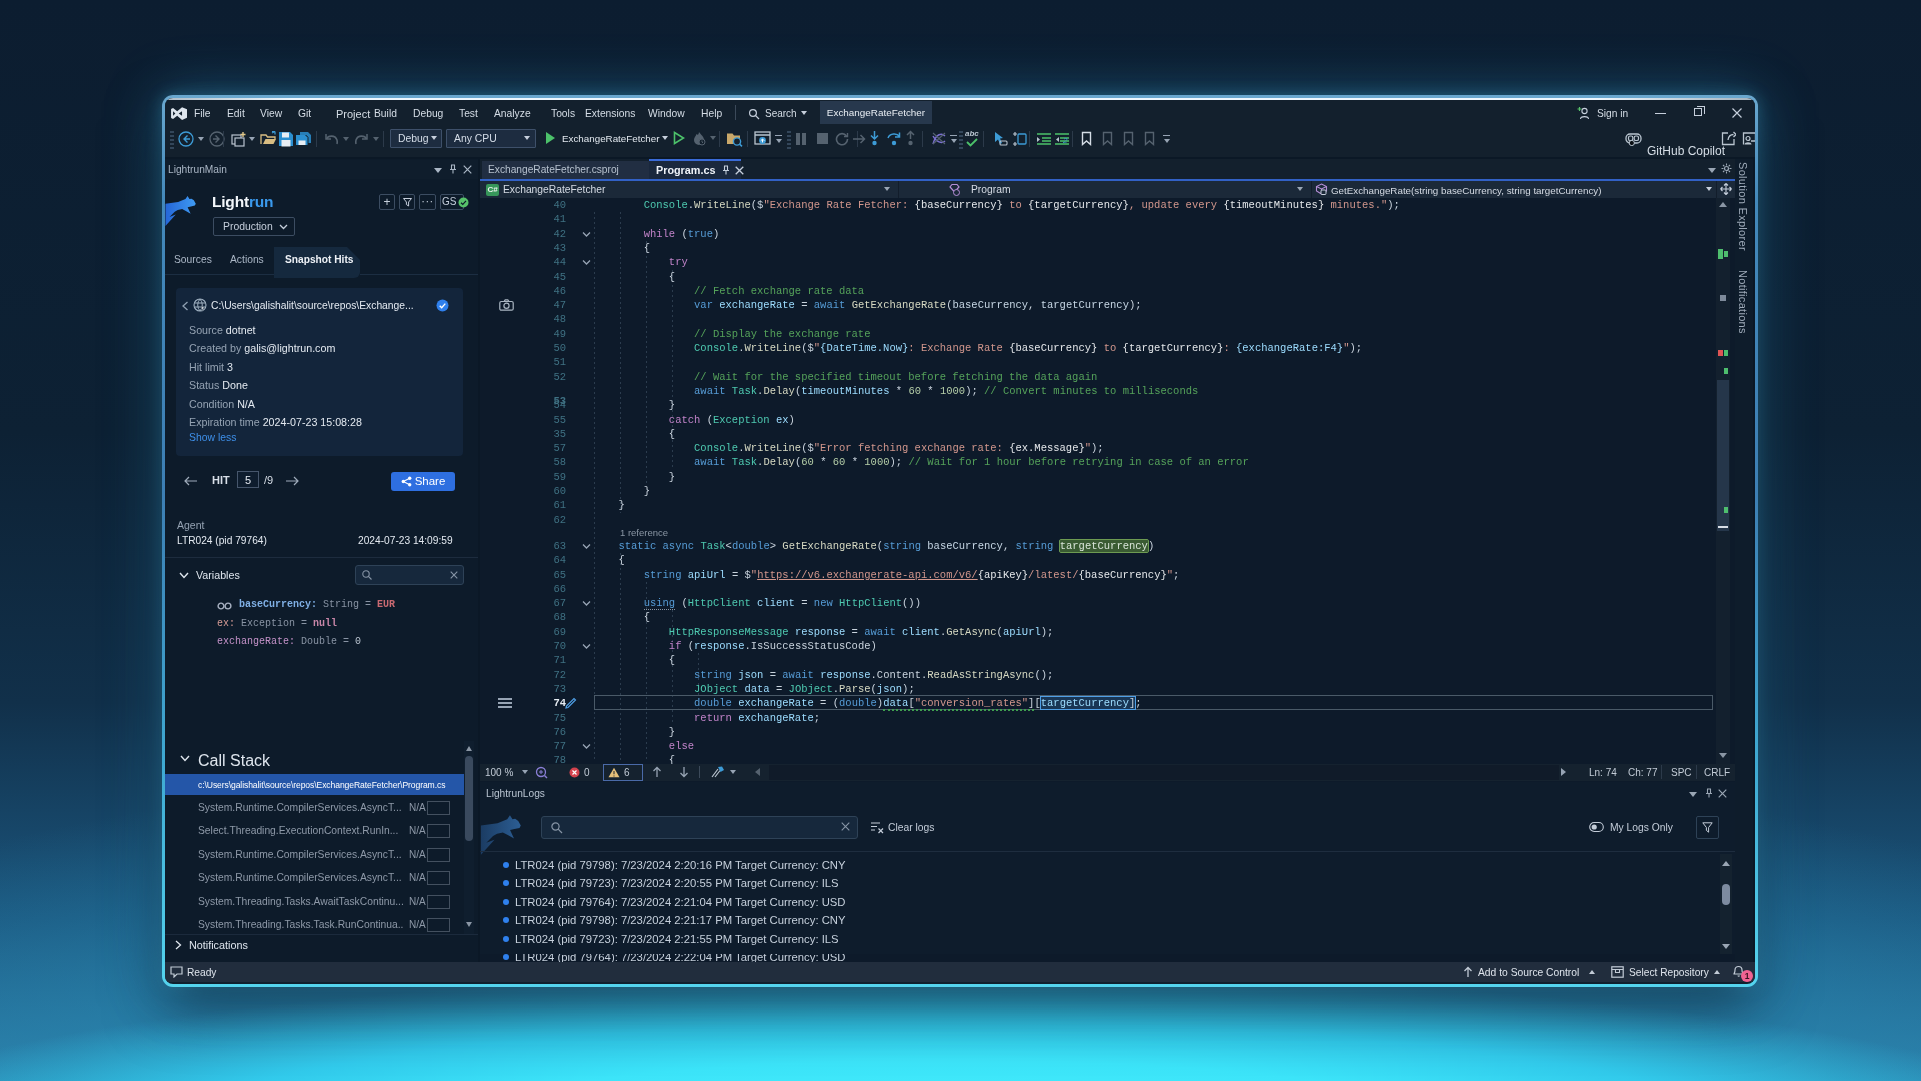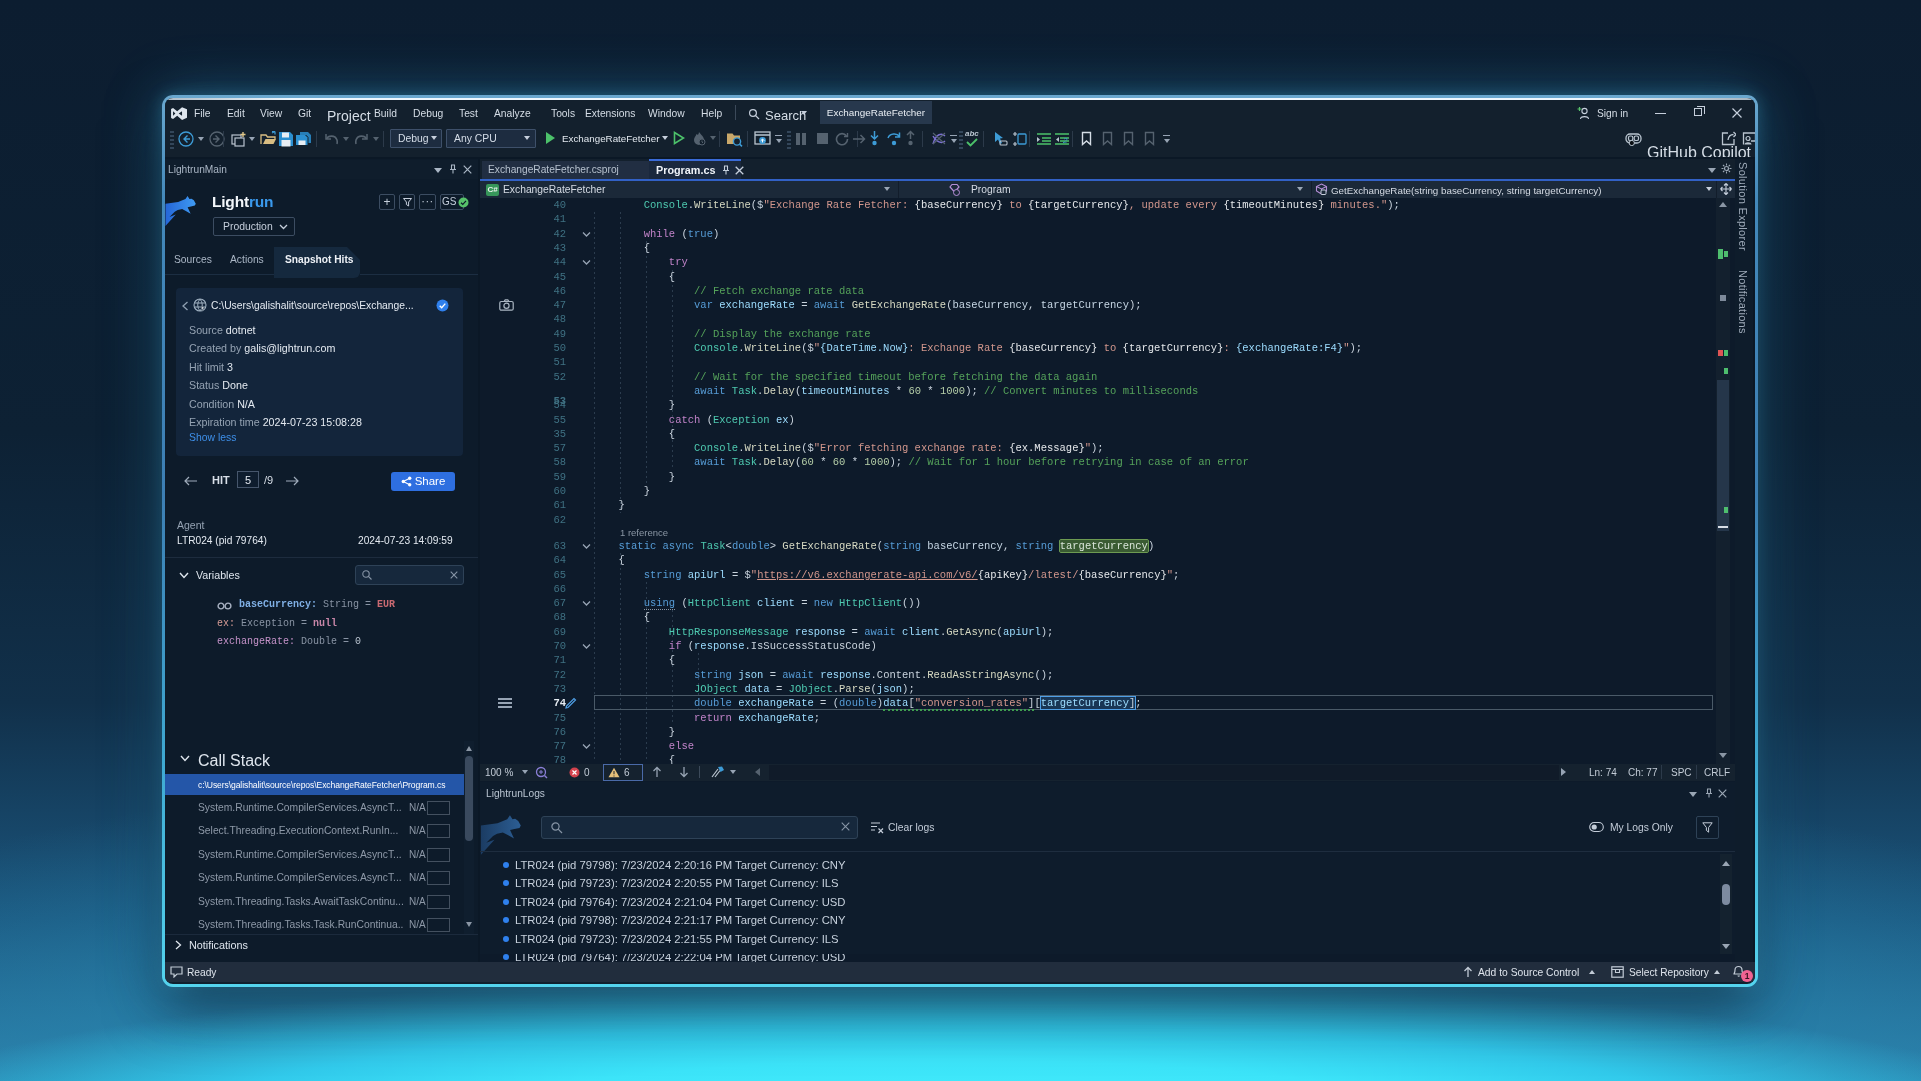--- a/index.html
+++ b/index.html
@@ -51,35 +51,35 @@
     <div class="win">
       <div class="a" style="left:0;top:0;width:100%;height:28px;background:#13202d"></div>
       <div class="a" style="left:0;top:0;width:100%;height:2px;background:linear-gradient(90deg,rgba(225,240,250,.75),#eef7fd 8%,#eef7fd 90%,rgba(225,240,250,.7));z-index:5"></div>
       <svg class="a" style="left:5px;top:7px" width="17" height="17" viewBox="0 0 256 256">
 <path d="M181.3 32L256 62.9v130.2L181.3 224l-72.9-62.9L46.1 209l-30-12.9V59.9l30-12.9 62.3 47.9L181.3 32zM46.1 93.4v69.2L81 128 46.1 93.4zm135.2 0L130.7 128l50.6 34.6V93.4z" fill="#dde4ec"></path>
 </svg>
       <div class="a tt" style="left:29px;top:10px;font-size:10.3px">File</div>
       <div class="a tt" style="left:62px;top:10px;font-size:10.3px">Edit</div>
       <div class="a tt" style="left:95px;top:10px;font-size:10.3px">View</div>
       <div class="a tt" style="left:133px;top:10px;font-size:10.3px">Git</div>
-      <div class="a tt" style="left:162px;top:10px;font-size:14px">Project</div>
+      <div class="a tt" style="left:171px;top:10px;font-size:11px">Project</div>
       <div class="a tt" style="left:209px;top:10px;font-size:10.3px">Build</div>
       <div class="a tt" style="left:248px;top:10px;font-size:10.3px">Debug</div>
       <div class="a tt" style="left:294px;top:10px;font-size:10.3px">Test</div>
       <div class="a tt" style="left:329px;top:10px;font-size:10.3px">Analyze</div>
       <div class="a tt" style="left:386px;top:10px;font-size:10.3px">Tools</div>
       <div class="a tt" style="left:420px;top:10px;font-size:10.3px">Extensions</div>
       <div class="a tt" style="left:483px;top:10px;font-size:10.3px">Window</div>
       <div class="a tt" style="left:536px;top:10px;font-size:10.3px">Help</div>
       <div class="a sep" style="left:570px;top:7px;height:15px"></div>
       <svg class="a" style="left:583px;top:10px" width="12" height="12" viewBox="0 0 12 12">
         <circle cx="5" cy="5" r="3.4" fill="none" stroke="#c6cfdc" stroke-width="1.2"></circle>
         <line x1="7.6" y1="7.6" x2="11" y2="11" stroke="#c6cfdc" stroke-width="1.2"></line>
       </svg>
-      <div class="a tt" style="left:600px;top:10px;font-size:13px">Search</div>
+      <div class="a tt" style="left:600px;top:10px;font-size:10px">Search</div>
       <div class="a" style="left:636px;top:13px;border-left:3.5px solid transparent;border-right:3.5px solid transparent;border-top:4px solid #c6cfdc"></div>
       <div class="a" style="left:655px;top:3px;width:112px;height:23px;background:#27384d;color:#e9eef4;font-size:9.9px;text-align:center;line-height:23px">ExchangeRateFetcher</div>
       <svg class="a" style="left:1412px;top:8px" width="14" height="14" viewBox="0 0 14 14">
         <circle cx="7.5" cy="5" r="2.6" fill="none" stroke="#c6cfdc" stroke-width="1.1"></circle>
         <path d="M3.5 13 C3.5 9.8 11.5 9.8 11.5 13" fill="none" stroke="#c6cfdc" stroke-width="1.1"></path>
         <path d="M2.5 1 v4 M0.5 3 h4" stroke="#57c26a" stroke-width="1.2"></path>
       </svg>
       <div class="a tt" style="left:1432px;top:10px;font-size:10.2px">Sign in</div>
       <div class="a" style="left:1490px;top:15px;width:11px;height:1.4px;background:#c6cfdc"></div>
       <div class="a" style="left:1529px;top:10px;width:8px;height:8px;border:1.2px solid #c6cfdc"></div>
@@ -232,21 +232,21 @@
         <path d="M2.5 1.5 h8 V13.5 L6.5 10 L2.5 13.5z" fill="none" stroke="#55626f" stroke-width="1.4"></path>
       </svg>
       <div class="a" style="left:998px;top:37px;width:7px;height:1.3px;background:#97a4b4"></div>
       <div class="a" style="left:999px;top:41px;border-left:3.5px solid transparent;border-right:3.5px solid transparent;border-top:4px solid #97a4b4"></div>
       <svg class="a" style="left:1460px;top:33px" width="17" height="15" viewBox="0 0 17 15">
         <rect x="1" y="3" width="15" height="9" rx="4" fill="none" stroke="#b9c4cf" stroke-width="1.3"></rect>
         <rect x="3.5" y="5" width="4.3" height="4.5" rx="1.6" fill="none" stroke="#b9c4cf" stroke-width="1.2"></rect>
         <rect x="9.2" y="5" width="4.3" height="4.5" rx="1.6" fill="none" stroke="#b9c4cf" stroke-width="1.2"></rect>
         <circle cx="6.8" cy="12" r="2.6" fill="#0a0e13" stroke="#b9c4cf" stroke-width="1"></circle>
       </svg>
-      <div class="a tt" style="left:1482px;top:46px;font-size:16px">GitHub Copilot</div>
+      <div class="a tt" style="left:1482px;top:46px;font-size:12px">GitHub Copilot</div>
       <svg class="a" style="left:1556px;top:33px" width="15" height="15" viewBox="0 0 15 15">
         <path d="M13 8 v5.5 H1.5 V2 H7" fill="none" stroke="#b9c4cf" stroke-width="1.3"></path>
         <path d="M7 9 C7.5 5 10 3.5 12.5 3.5 M12.5 1 l2.5 2.5 L12.5 6" fill="none" stroke="#b9c4cf" stroke-width="1.3"></path>
       </svg>
       <svg class="a" style="left:1577px;top:33px" width="15" height="15" viewBox="0 0 15 15">
         <path d="M1.5 13.5 V2 H13.5 V10 H9" fill="none" stroke="#b9c4cf" stroke-width="1.3"></path>
         <circle cx="6" cy="7.5" r="2" fill="none" stroke="#b9c4cf" stroke-width="1.2"></circle>
         <path d="M2.5 13.5 C2.5 10.5 9.5 10.5 9.5 13.5z" fill="#b9c4cf"></path>
       </svg>
       <div class="a" style="left:0;top:59px;width:100%;height:807px;background:#0b1826"></div>

